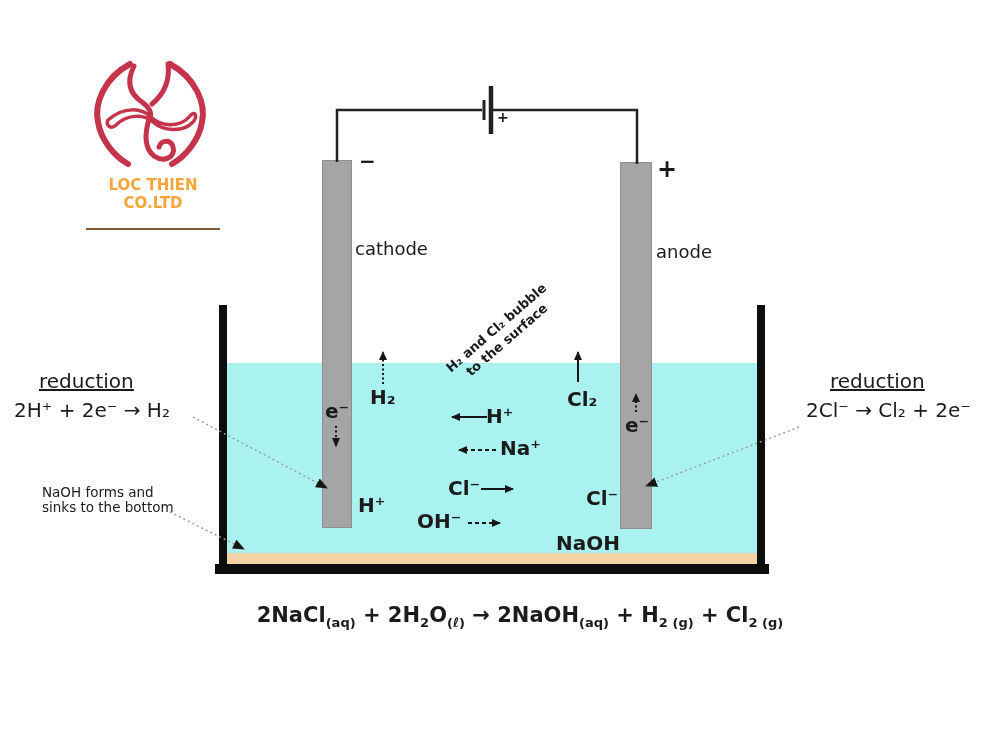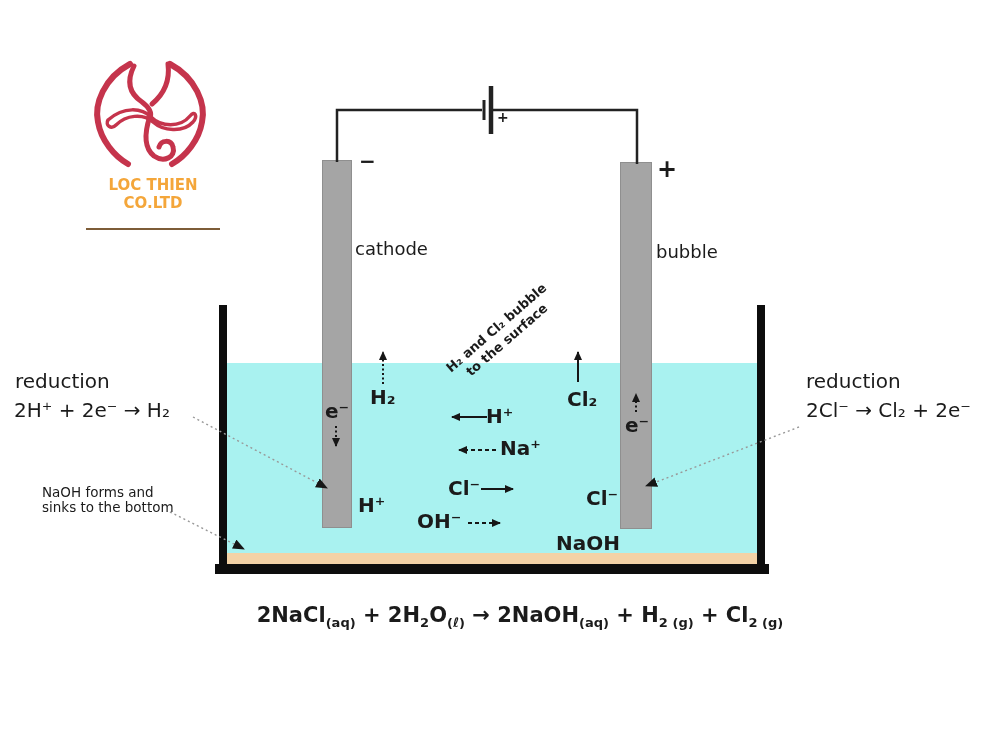--- a/index.html
+++ b/index.html
@@ -5,21 +5,21 @@
   html,body{margin:0;padding:0;background:#fff;}
   .stage{
     position:relative;width:1000px;height:730px;background:#fff;overflow:hidden;
     font-family:"DejaVu Sans","Liberation Sans",sans-serif;color:var(--text,#1b1b1b);
   }
   .abs{position:absolute;}
   .lbl{position:absolute;white-space:nowrap;line-height:1.1;}
   .ion{font-weight:bold;font-size:20px;z-index:6;}
   .plain{font-size:18px;z-index:6;}
   .formula{font-size:20px;z-index:6;}
-  .title-underline{}
+  .title-underline{text-decoration:underline;margin-left:24px;}
   .water{background:var(--water,#a9f2f0);z-index:1;}
   .sediment{background:var(--sediment,#f3d2a6);z-index:2;}
   .electrode{background:var(--electrode,#a5a5a5);border:1px solid var(--electrode_border,#8f8f8f);z-index:3;box-sizing:border-box;}
   .wall{background:var(--tank,#0d0d0d);z-index:4;}
   .overlay{position:absolute;left:0;top:0;z-index:5;pointer-events:none;}
   .note{font-size:13.5px;line-height:1.12;z-index:6;margin-left:16px;}
   .bubble-note{
     position:absolute;left:412px;top:318px;width:180px;text-align:center;
     font-size:13px;font-weight:bold;line-height:1.25;transform:rotate(-41deg);z-index:6;
   }
@@ -91,21 +91,21 @@
     <line x1="193" y1="417" x2="327" y2="488" stroke="var(--pointer,#999)" stroke-width="1.4" stroke-dasharray="2 3" marker-end="url(#ah2)"></line>
     <line x1="170" y1="512" x2="244" y2="549" stroke="var(--pointer,#999)" stroke-width="1.4" stroke-dasharray="2 3" marker-end="url(#ah2)"></line>
     <line x1="799" y1="427" x2="646" y2="486" stroke="var(--pointer,#999)" stroke-width="1.4" stroke-dasharray="2 3" marker-end="url(#ah2)"></line>
   </svg>
 
   <div class="lbl sign" style="left:497px;top:110px;font-size:14px">+</div>
   <div class="lbl sign" style="left:359px;top:150px;font-size:20px">−</div>
   <div class="lbl sign" style="left:657px;top:156px;font-size:24px">+</div>
 
   <div class="lbl plain" style="left:355px;top:239px">cathode</div>
-  <div class="lbl plain" style="left:656px;top:242px">bubble</div>
+  <div class="lbl plain" style="left:656px;top:242px">anode</div>
 
   <div class="lbl plain title-underline" style="left:15px;top:370px;font-size:20px">reduction</div>
   <div class="lbl formula" style="left:14px;top:399px">2H⁺ + 2e⁻ → H₂</div>
   <div class="lbl note" style="left:26px;top:485px">
     <div>NaOH forms and</div>
     <div>sinks to the bottom</div>
   </div>
 
   <div class="lbl plain title-underline" style="left:806px;top:370px;font-size:20px">reduction</div>
   <div class="lbl formula" style="left:806px;top:399px">2Cl⁻ → Cl₂ + 2e⁻</div>

